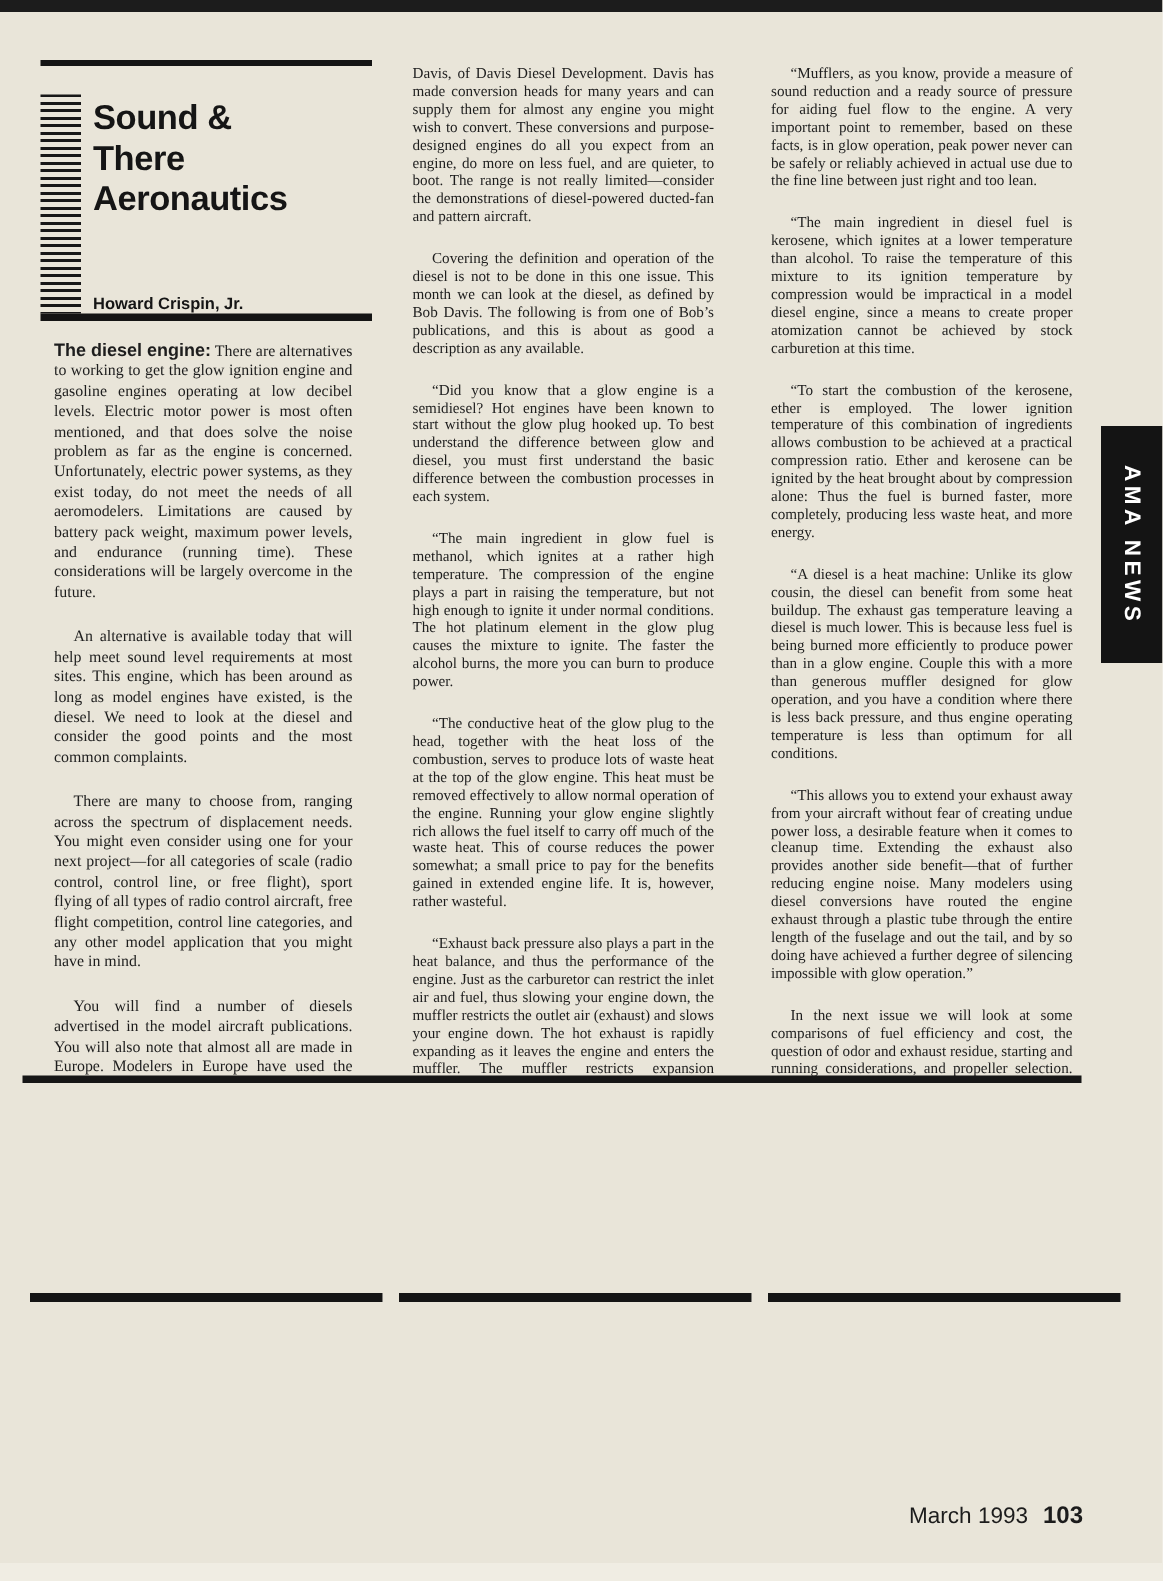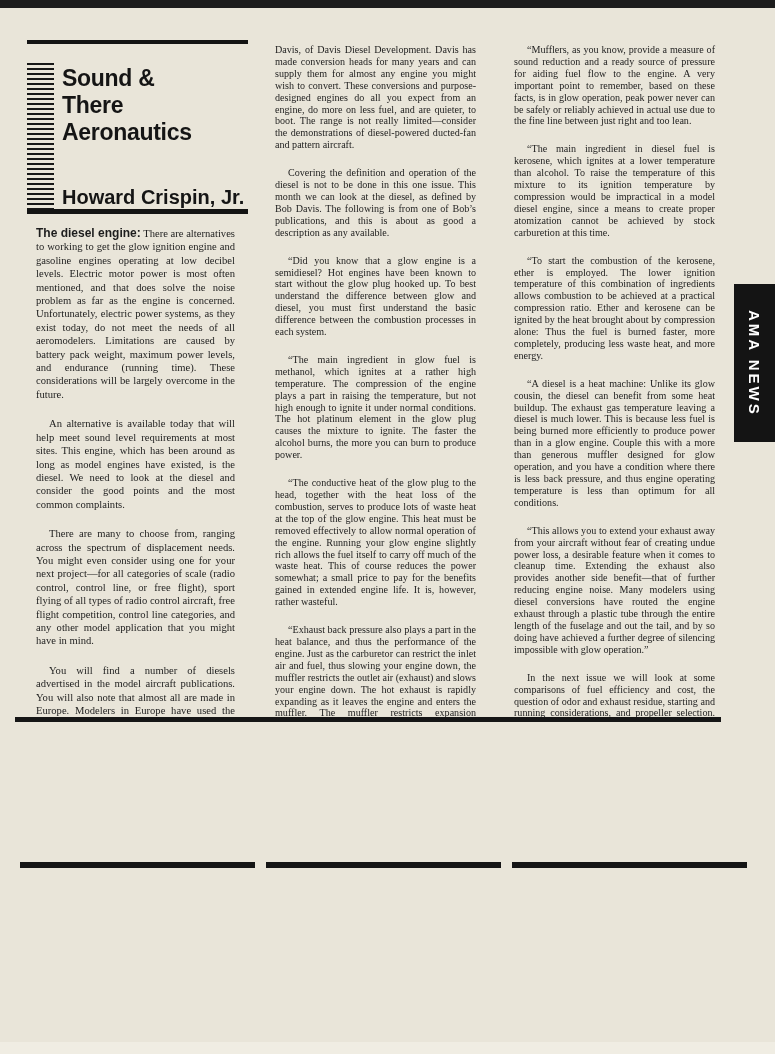--- a/index.html
+++ b/index.html
@@ -12,21 +12,21 @@
   .masthead{position:absolute;left:27px;top:40px;width:221px;}
   .rule{background:#141414;}
   .rule-top{height:4px;}
   .rule-bottom{height:5px;}
   .mast-row{position:relative;height:146px;margin-top:19px;display:flex;}
   .mast-lines{width:27px;height:146px;
      background:repeating-linear-gradient(to bottom,#171717 0px,#171717 2px,transparent 2px,transparent 5px);}
   .mast-title{margin-left:8px;margin-top:2px;font-family:"Liberation Sans",sans-serif;
      font-weight:bold;font-size:23px;line-height:27px;color:#151515;letter-spacing:-0.3px;}
   .mast-author{position:absolute;left:35px;bottom:0;font-family:"Liberation Sans",sans-serif;
-     font-weight:bold;font-size:20px;color:#151515;}
+     font-weight:bold;font-size:11px;color:#151515;}
 
   
   .col{position:absolute;text-align:justify;overflow:hidden;}
   .col p{margin:16px;text-indent:13px;}
   .col p.noindent{text-indent:0;}
   .col p.gap{margin-top:12px;}
   .col1{left:20px;top:211px;width:231px;height:506px;font-size:10.6px;line-height:13.4px;}
   .col2{left:259px;top:28px;width:233px;height:691px;font-size:10.1px;line-height:11.9px;}
   .col3{left:498px;top:28px;width:233px;height:691px;font-size:10.1px;line-height:11.9px;}
   .lead{font-family:"Liberation Sans",sans-serif;font-weight:bold;font-size:12px;}
@@ -222,15 +222,18 @@
           <path class="wh" d="M-14 -4 q1 -13 13 -13 q12 0 13 13"></path>
         </g>
         <path class="thin" d="M10 182 l7 -4 M22 188 l7 -3 M128 192 l8 -4"></path>
         <circle class="wh" cx="120" cy="188" r="2.6"></circle>
         <path class="wh" d="M54 64 h16 l-10 32 z"></path>
       </svg>
       <div class="bubble" style="left:30px;top:24px;width:86px;">LET'S GO BOWLING</div>
     </div>
   </div>
 
+  <div class="footer">
+    <span>March 1993</span><span class="pgnum">103</span>
+  </div>
 
   <div class="bottom-strip"></div>
 </div>
 
 </body></html>

